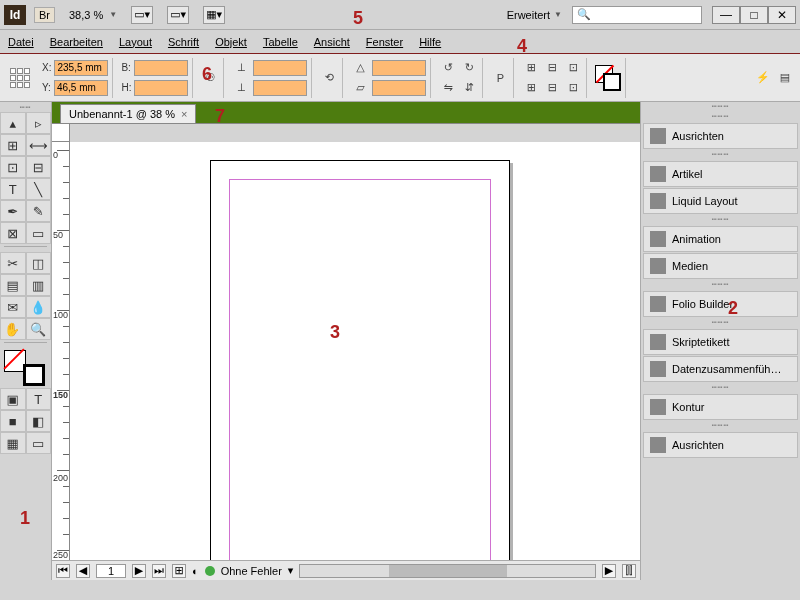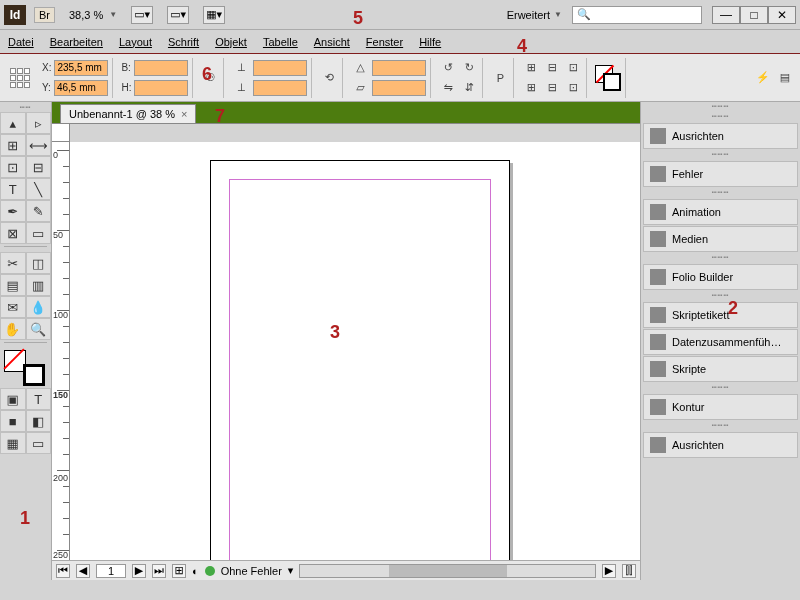--- a/index.html
+++ b/index.html
@@ -350,21 +350,25 @@
   <div class="panels" id="panels">
   <div class="panel-grip">┅┅┅</div>
       <div class="panel-grip">┅┅┅</div>
       <div class="panel-item">
         <span class="picon"></span>
         <span>Ausrichten</span>
       </div>
       <div class="panel-grip">┅┅┅</div>
       <div class="panel-item">
         <span class="picon"></span>
-        <span>Fehler</span>
+        <span>Artikel</span>
+      </div>
+      <div class="panel-item">
+        <span class="picon"></span>
+        <span>Liquid Layout</span>
       </div>
       <div class="panel-grip">┅┅┅</div>
       <div class="panel-item">
         <span class="picon"></span>
         <span>Animation</span>
       </div>
       <div class="panel-item">
         <span class="picon"></span>
         <span>Medien</span>
       </div>
@@ -374,24 +378,20 @@
         <span>Folio Builder</span>
       </div>
       <div class="panel-grip">┅┅┅</div>
       <div class="panel-item">
         <span class="picon"></span>
         <span>Skriptetikett</span>
       </div>
       <div class="panel-item">
         <span class="picon"></span>
         <span>Datenzusammenfüh…</span>
-      </div>
-      <div class="panel-item">
-        <span class="picon"></span>
-        <span>Skripte</span>
       </div>
       <div class="panel-grip">┅┅┅</div>
       <div class="panel-item">
         <span class="picon"></span>
         <span>Kontur</span>
       </div>
       <div class="panel-grip">┅┅┅</div>
       <div class="panel-item">
         <span class="picon"></span>
         <span>Ausrichten</span>

